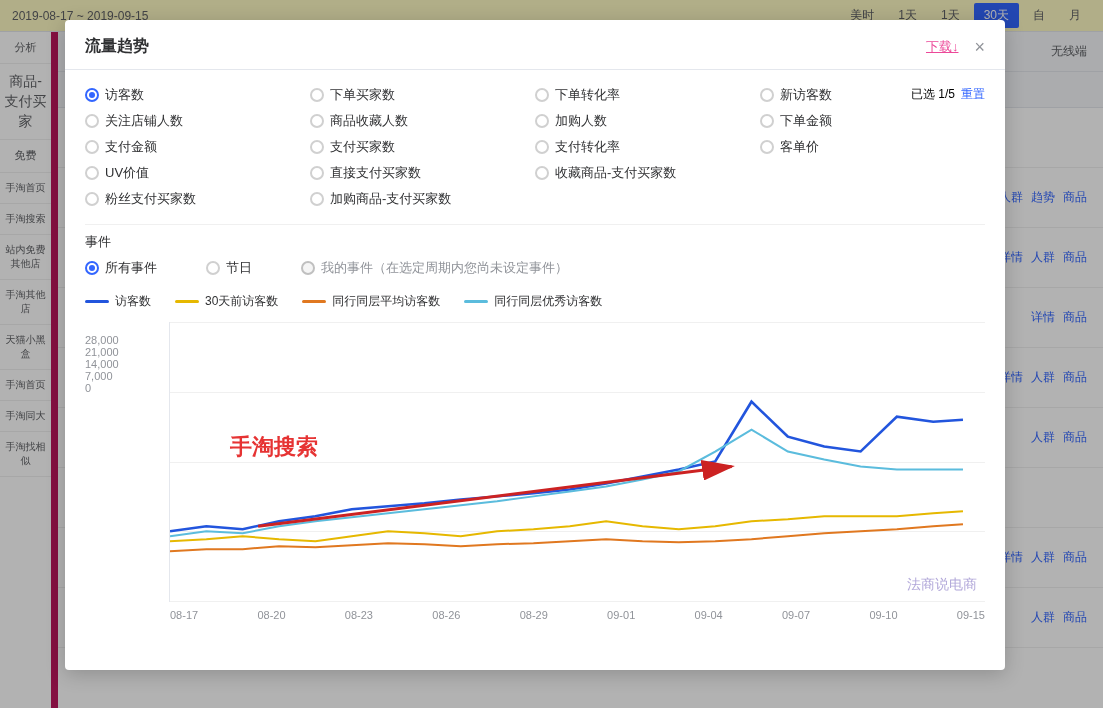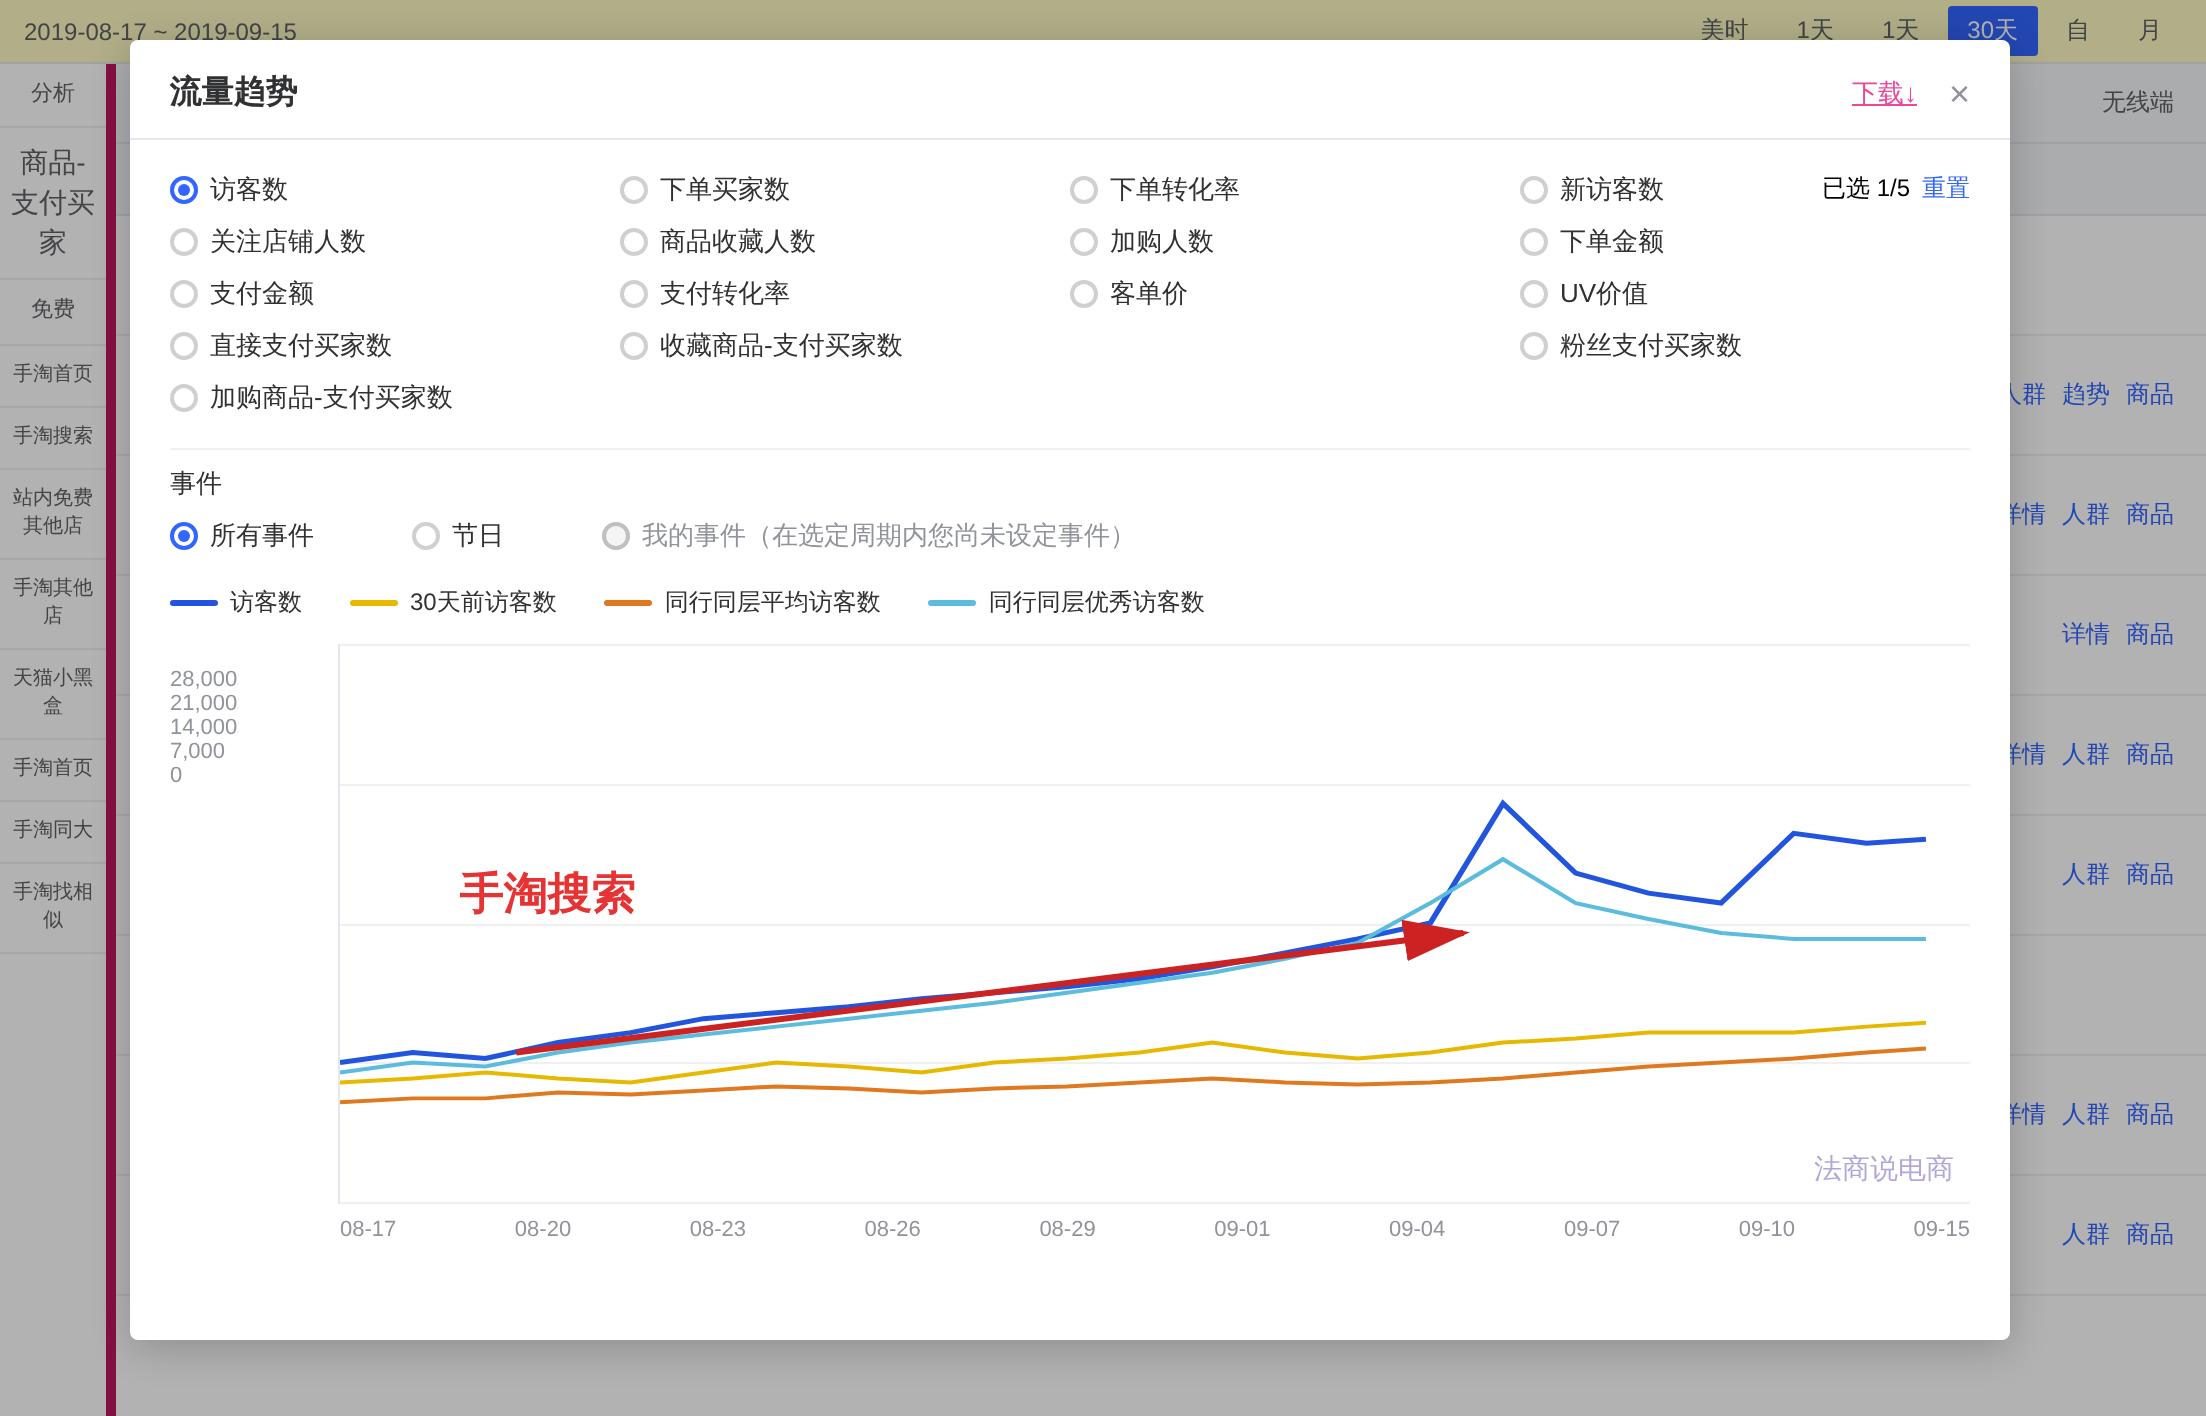--- a/index.html
+++ b/index.html
@@ -41,21 +41,21 @@
       color: #fff;
     }
 
     .bg-left-sidebar {
       position: absolute;
       left: 0;
       top: 32px;
       width: 58px;
       bottom: 0;
       background: #fff;
-      border-right: 5px solid #be185d;
+      border-right: 7px solid #be185d;
     }
 
     .bg-sidebar-item {
       padding: 8px 4px;
       font-size: 11px;
       color: #606266;
       border-bottom: 1px solid #f0f0f0;
       text-align: center;
       line-height: 1.4;
     }
@@ -535,20 +535,24 @@
             <span>加购人数</span>
           </div>
           <div class="metric-item">
             <div class="radio-circle"></div>
             <span>下单金额</span>
           </div>
 
           <div class="metric-item">
             <div class="radio-circle"></div>
             <span>支付金额</span>
+          </div>
+          <div class="metric-item">
+            <div class="radio-circle"></div>
+            <span>支付买家数</span>
           </div>
           <div class="metric-item">
             <div class="radio-circle"></div>
             <span>支付转化率</span>
           </div>
           <div class="metric-item">
             <div class="radio-circle"></div>
             <span>客单价</span>
           </div>
 

